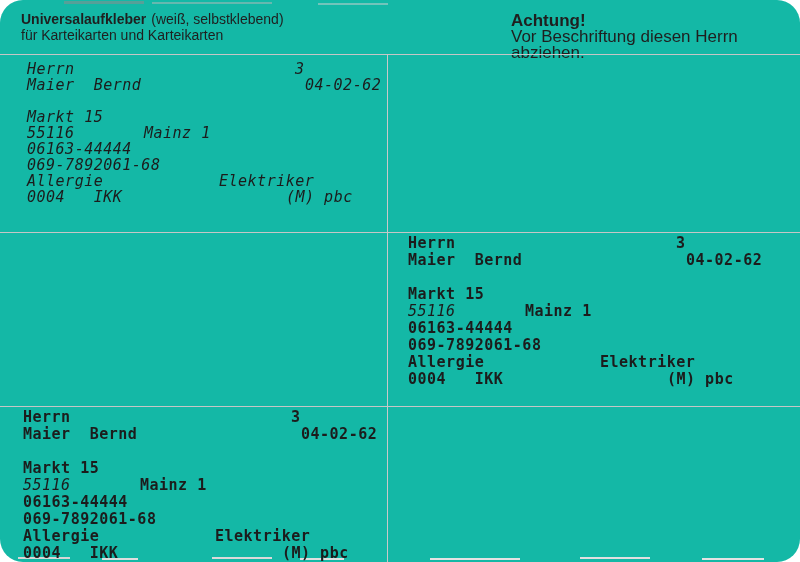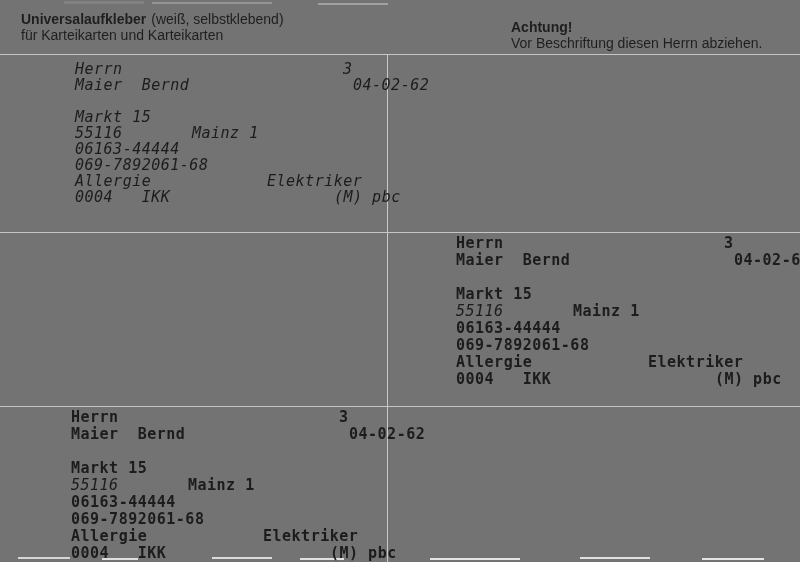--- a/index.html
+++ b/index.html
@@ -1,43 +1,44 @@
 <!DOCTYPE html>
 <html><head>
 <meta charset="utf-8">
 <style>
   html,body{margin:0;padding:0;background:#ffffff;}
   .sheet{
     position:relative;width:800px;height:562px;overflow:hidden;
-    background:#737373;color:#1f1f1f;
+    background:#14b8a6;color:#1f1f1f;
     font-family:"Liberation Sans",sans-serif;
+    border-radius:23px;
   }
   
   .hdr-left{position:absolute;left:21px;top:11px;font-size:14px;line-height:16px;}
   .hdr-row{display:flex;gap:5px;white-space:pre;}
   .b{font-weight:bold;}
-  .notice{position:absolute;left:511px;top:13px;font-size:14px;line-height:16px;margin-top:6px;}
+  .notice{position:absolute;left:511px;top:13px;font-size:17px;line-height:16px;}
   
   .hline{position:absolute;left:0;width:800px;height:1px;background:#c6c6c6;}
   .vline{position:absolute;width:1px;background:#c9c9c9;}
   .hl1{top:54px}.hl2{top:232px}.hl3{top:406px}
   .vl{left:387px;top:54px;height:508px;}
   
   .cell{position:absolute;}
   .cell-tr{left:388px;top:55px;width:412px;height:177px;}
   .cell-ml{left:0;top:233px;width:387px;height:173px;}
   .cell-br{left:388px;top:407px;width:412px;height:155px;}
   
   .label{
     position:absolute;color:#1c1c1c;
     font-family:"DejaVu Sans Mono","Liberation Mono",monospace;
     font-size:15px;font-weight:700;letter-spacing:.5px;
   }
   .label .ln{position:relative;height:17px;white-space:pre;}
-  .label .ln span{position:absolute;left:0;top:0;white-space:pre;margin-left:48px;}
+  .label .ln span{position:absolute;left:0;top:0;white-space:pre;}
   .label--italic{font-style:italic;font-weight:400;}
   .label--lh16 .ln{height:16px;}
   .label:not(.label--italic) .zip{font-style:italic;font-weight:400;}
   .c8{left:77px!important;padding-left:40px;}
   .c20{left:192px!important;}
   .c27{left:259px!important;}
   .c28{left:268px!important;}
   .c29{left:278px!important;text-align:center;}
   .pos-tl{left:27px;top:60px;}
   .pos-mr{left:408px;top:234px;}

